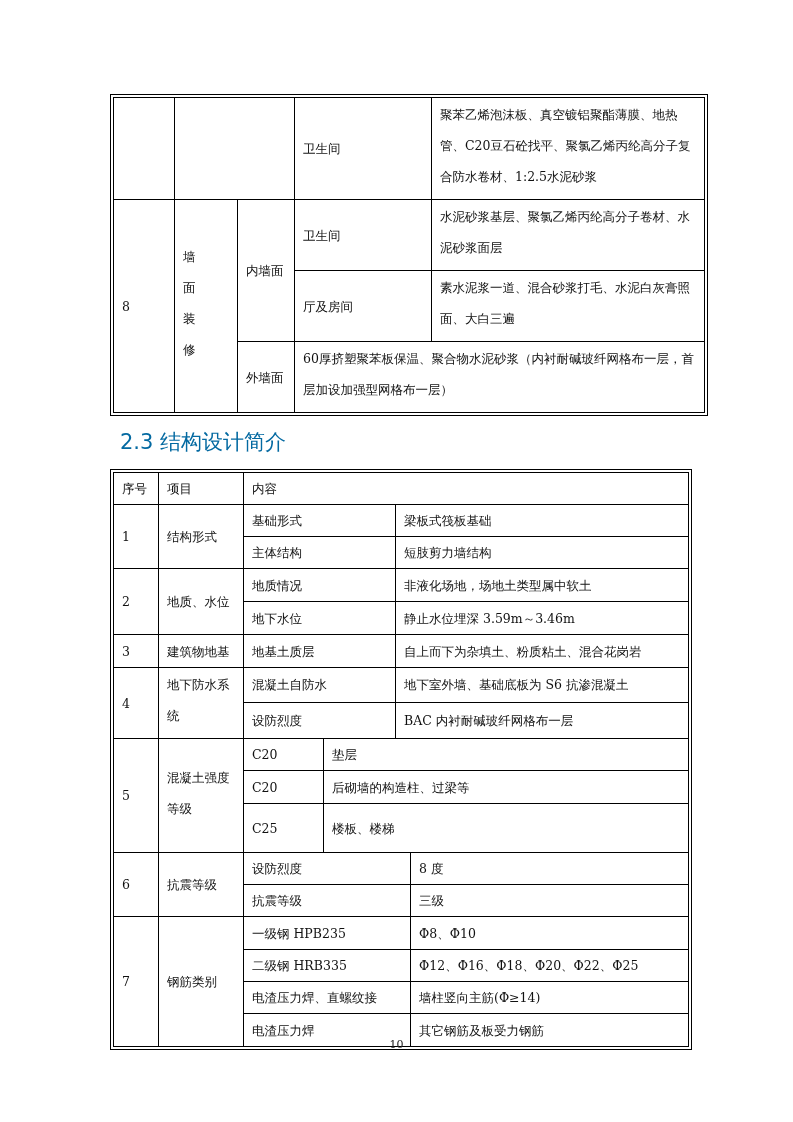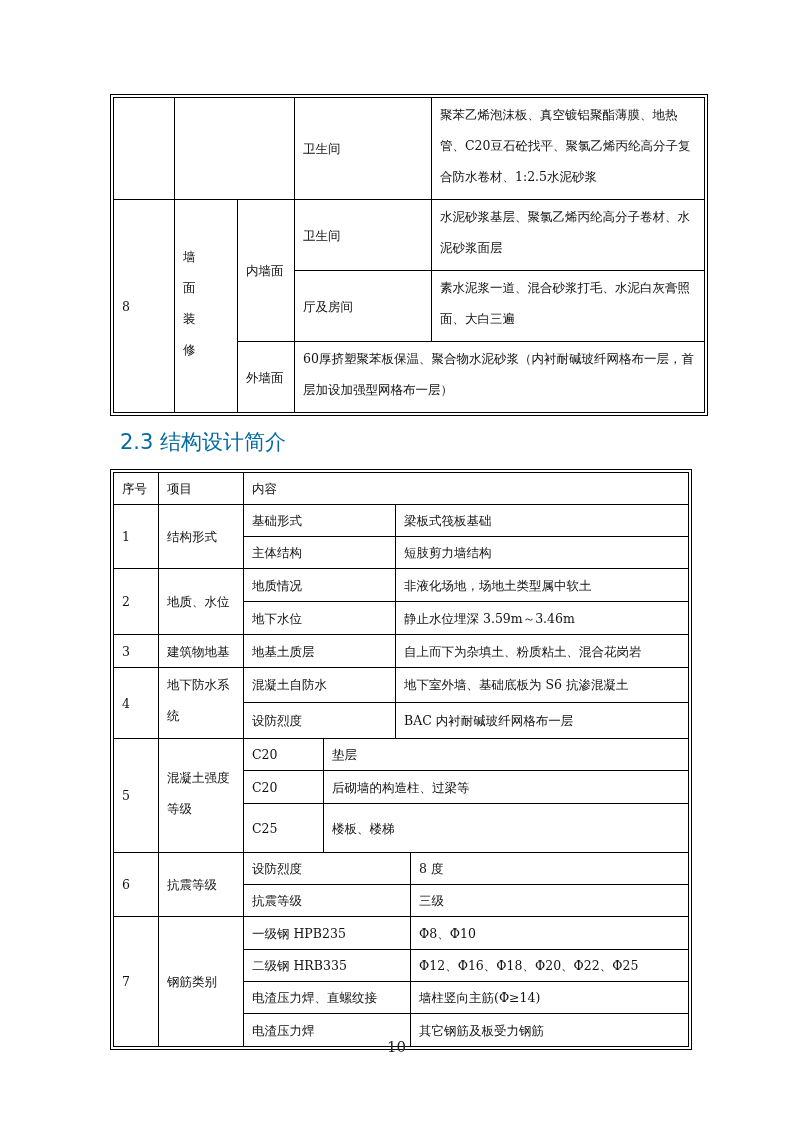--- a/index.html
+++ b/index.html
@@ -32,21 +32,21 @@
   #t1 { left: 113px; top: 97px; width: 591px; }
   #t2 { left: 113px; top: 472px; width: 575px; }
 
   .heading {
     position: absolute; left: 120px; top: 428px;
     font-family: "DejaVu Sans", "Liberation Sans", sans-serif;
     font-weight: normal; font-size: 21px; color: #0369a1;
   }
   .page-number {
     position: absolute; left: 0; width: 793px; top: 1038px;
-    text-align: center; font-size: 15px; color: #222;
+    text-align: center; font-size: 11px; color: #222;
   }
 </style>
 </head>
 <body>
 
 <div class="page">
 
   <table id="t1" class="doc">
     <colgroup>
       <col style="width:61px">

